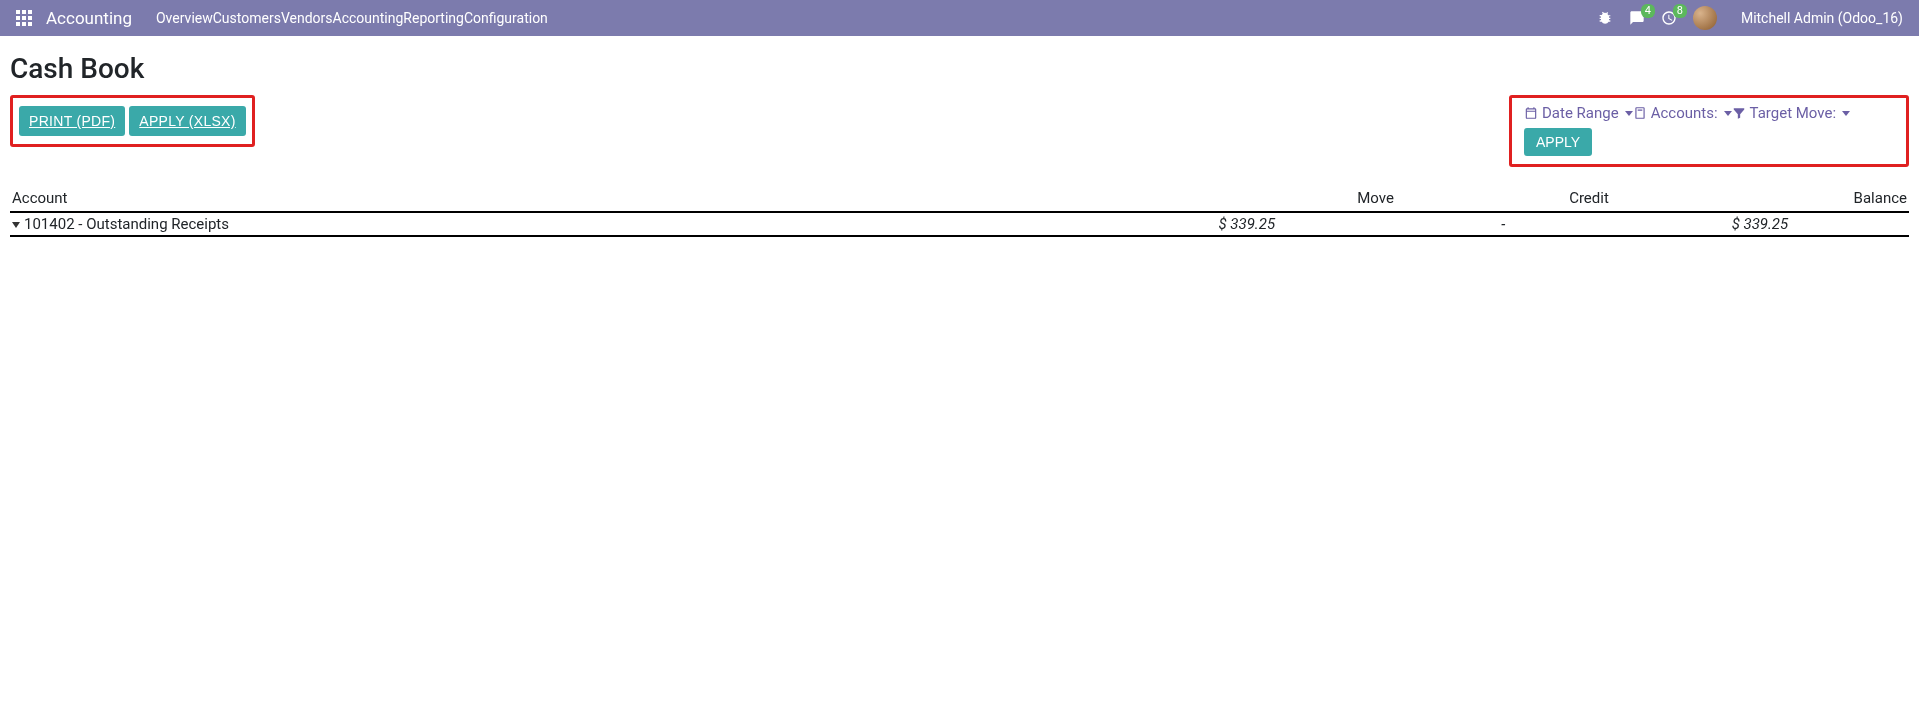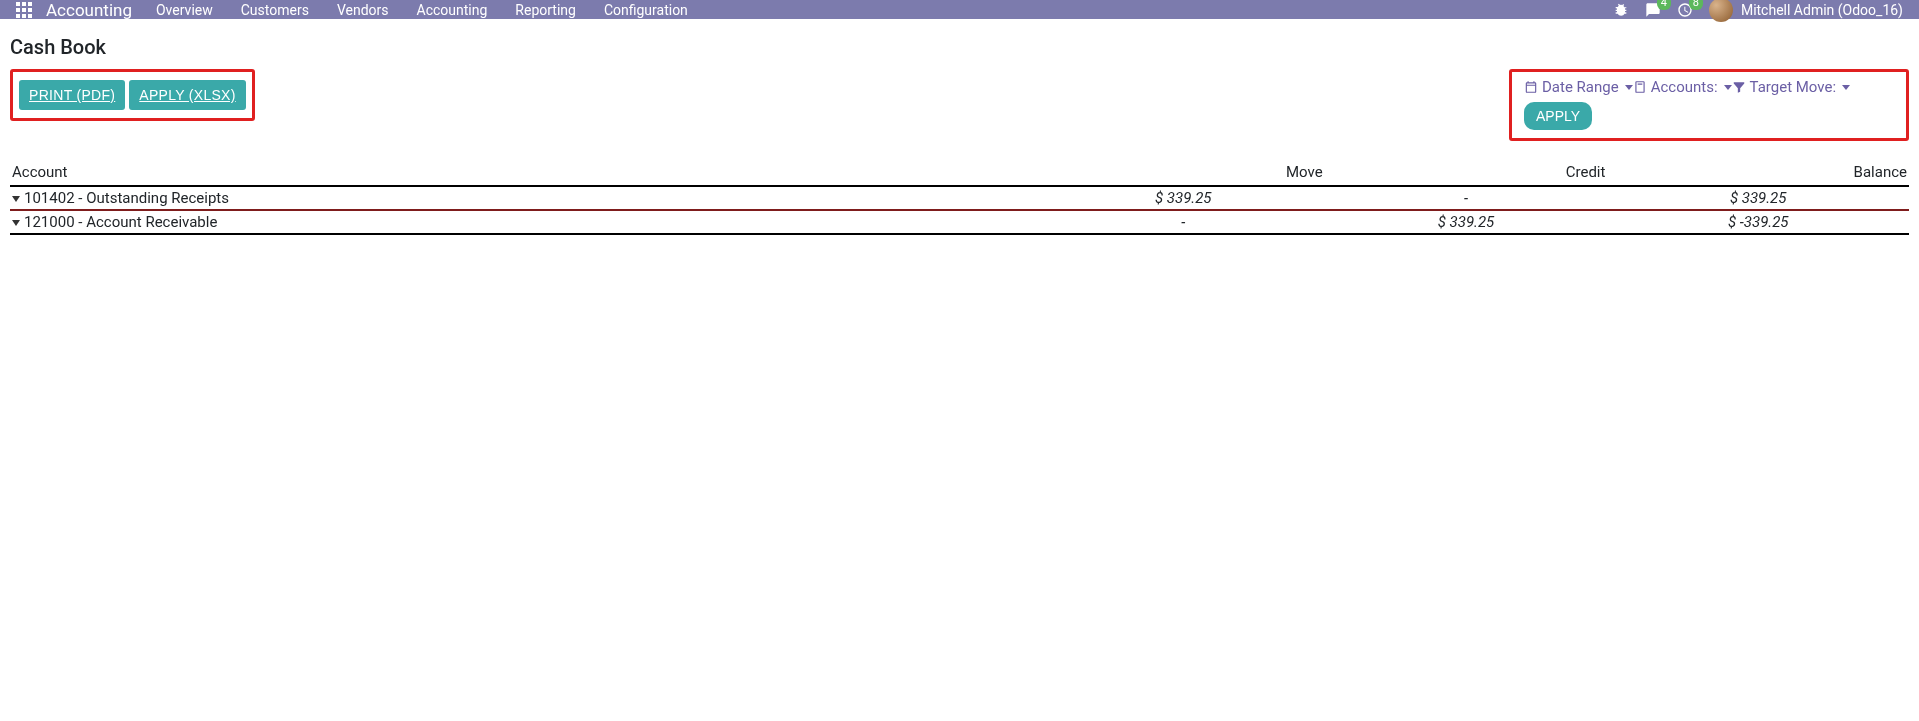--- a/index.html
+++ b/index.html
@@ -5,21 +5,21 @@
   * { box-sizing: border-box; margin: 0; padding: 0; }
   body {
     font-family: -apple-system, BlinkMacSystemFont, "Segoe UI", Roboto, "Helvetica Neue", Arial, sans-serif;
     font-size: 14px;
     color: #212529;
     background: #fff;
     width: 1919px;
   }
   .navbar {
     background: #7c7bad;
-    height: 19px;
+    height: 36px;
     display: flex;
     align-items: center;
     padding: 0 16px;
     color: #fff;
   }
   .navbar-left { display: flex; align-items: center; flex: 1; }
   .apps-icon {
     display: inline-flex;
     margin-right: 14px;
     cursor: pointer;
@@ -30,51 +30,51 @@
     grid-template-rows: repeat(3, 4px);
     gap: 2px;
   }
   .apps-grid span { background: #fff; width: 4px; height: 4px; }
   .app-title {
     font-size: 17px;
     font-weight: 400;
     margin-right: 24px;
     cursor: pointer;
   }
-  .nav-menu { display: flex; gap: 28px; }
+  .nav-menu { display: flex; }
   .nav-item {
     color: #fff;
     font-size: 14px;
     cursor: pointer;
   }
   .navbar-right { display: flex; align-items: center; gap: 16px; }
   .nav-icon { cursor: pointer; position: relative; display: inline-flex; align-items: center; }
   .badge {
     background: #5cb85c;
     color: #fff;
     font-size: 11px;
     padding: 0 4px;
     border-radius: 6px;
     position: absolute;
     top: -6px;
     right: -10px;
     line-height: 14px;
     min-width: 14px;
     text-align: center;
   }
-  .user-block { display: flex; align-items: center; gap: 8px; cursor: pointer; }
+  .user-block { display: flex; align-items: center; gap: 24px; cursor: pointer; }
   .avatar {
     width: 24px; height: 24px; border-radius: 50%;
     background: radial-gradient(circle at 30% 30%, #d9b38c, #8b5a2b);
   }
   .user-name { color: #fff; font-size: 14px; }
 
   .content { padding: 8px 10px 0 10px; }
   .page-title {
-    font-size: 20px;
+    font-size: 28px;
     font-weight: 500;
     color: #212529;
     margin: 8px 0 10px 0;
   }
   .controls-row {
     display: flex;
     align-items: flex-start;
     justify-content: space-between;
   }
   .btn-group-left {
@@ -122,21 +122,21 @@
     display: inline-block;
     margin-left: 2px;
   }
   .apply-row { }
   .btn-apply {
     background: #3aa9a9;
     color: #fff;
     border: none;
     padding: 6px 12px;
     font-size: 14px;
-    border-radius: 10px;
+    border-radius: 3px;
     cursor: pointer;
     font-weight: 500;
   }
 
   .table-wrap { margin-top: 18px; }
   table.data { width: 100%; border-collapse: collapse; }
   table.data thead th {
     text-align: left;
     font-weight: 400;
     font-size: 15px;
@@ -270,22 +270,16 @@
           <th class="num">Balance</th>
         </tr>
       </thead>
       <tbody>
         <tr>
           <td><span class="row-caret"></span><span>101402 - Outstanding Receipts</span></td>
           <td class="num">$ 339.25</td>
           <td class="num">-</td>
           <td class="num">$ 339.25</td>
         </tr>
-        <tr>
-          <td><span class="row-caret"></span><span>121000 - Account Receivable</span></td>
-          <td class="num">-</td>
-          <td class="num">$ 339.25</td>
-          <td class="num">$ -339.25</td>
-        </tr>
       </tbody>
     </table>
   </div>
 </div>
 
 </body></html>

